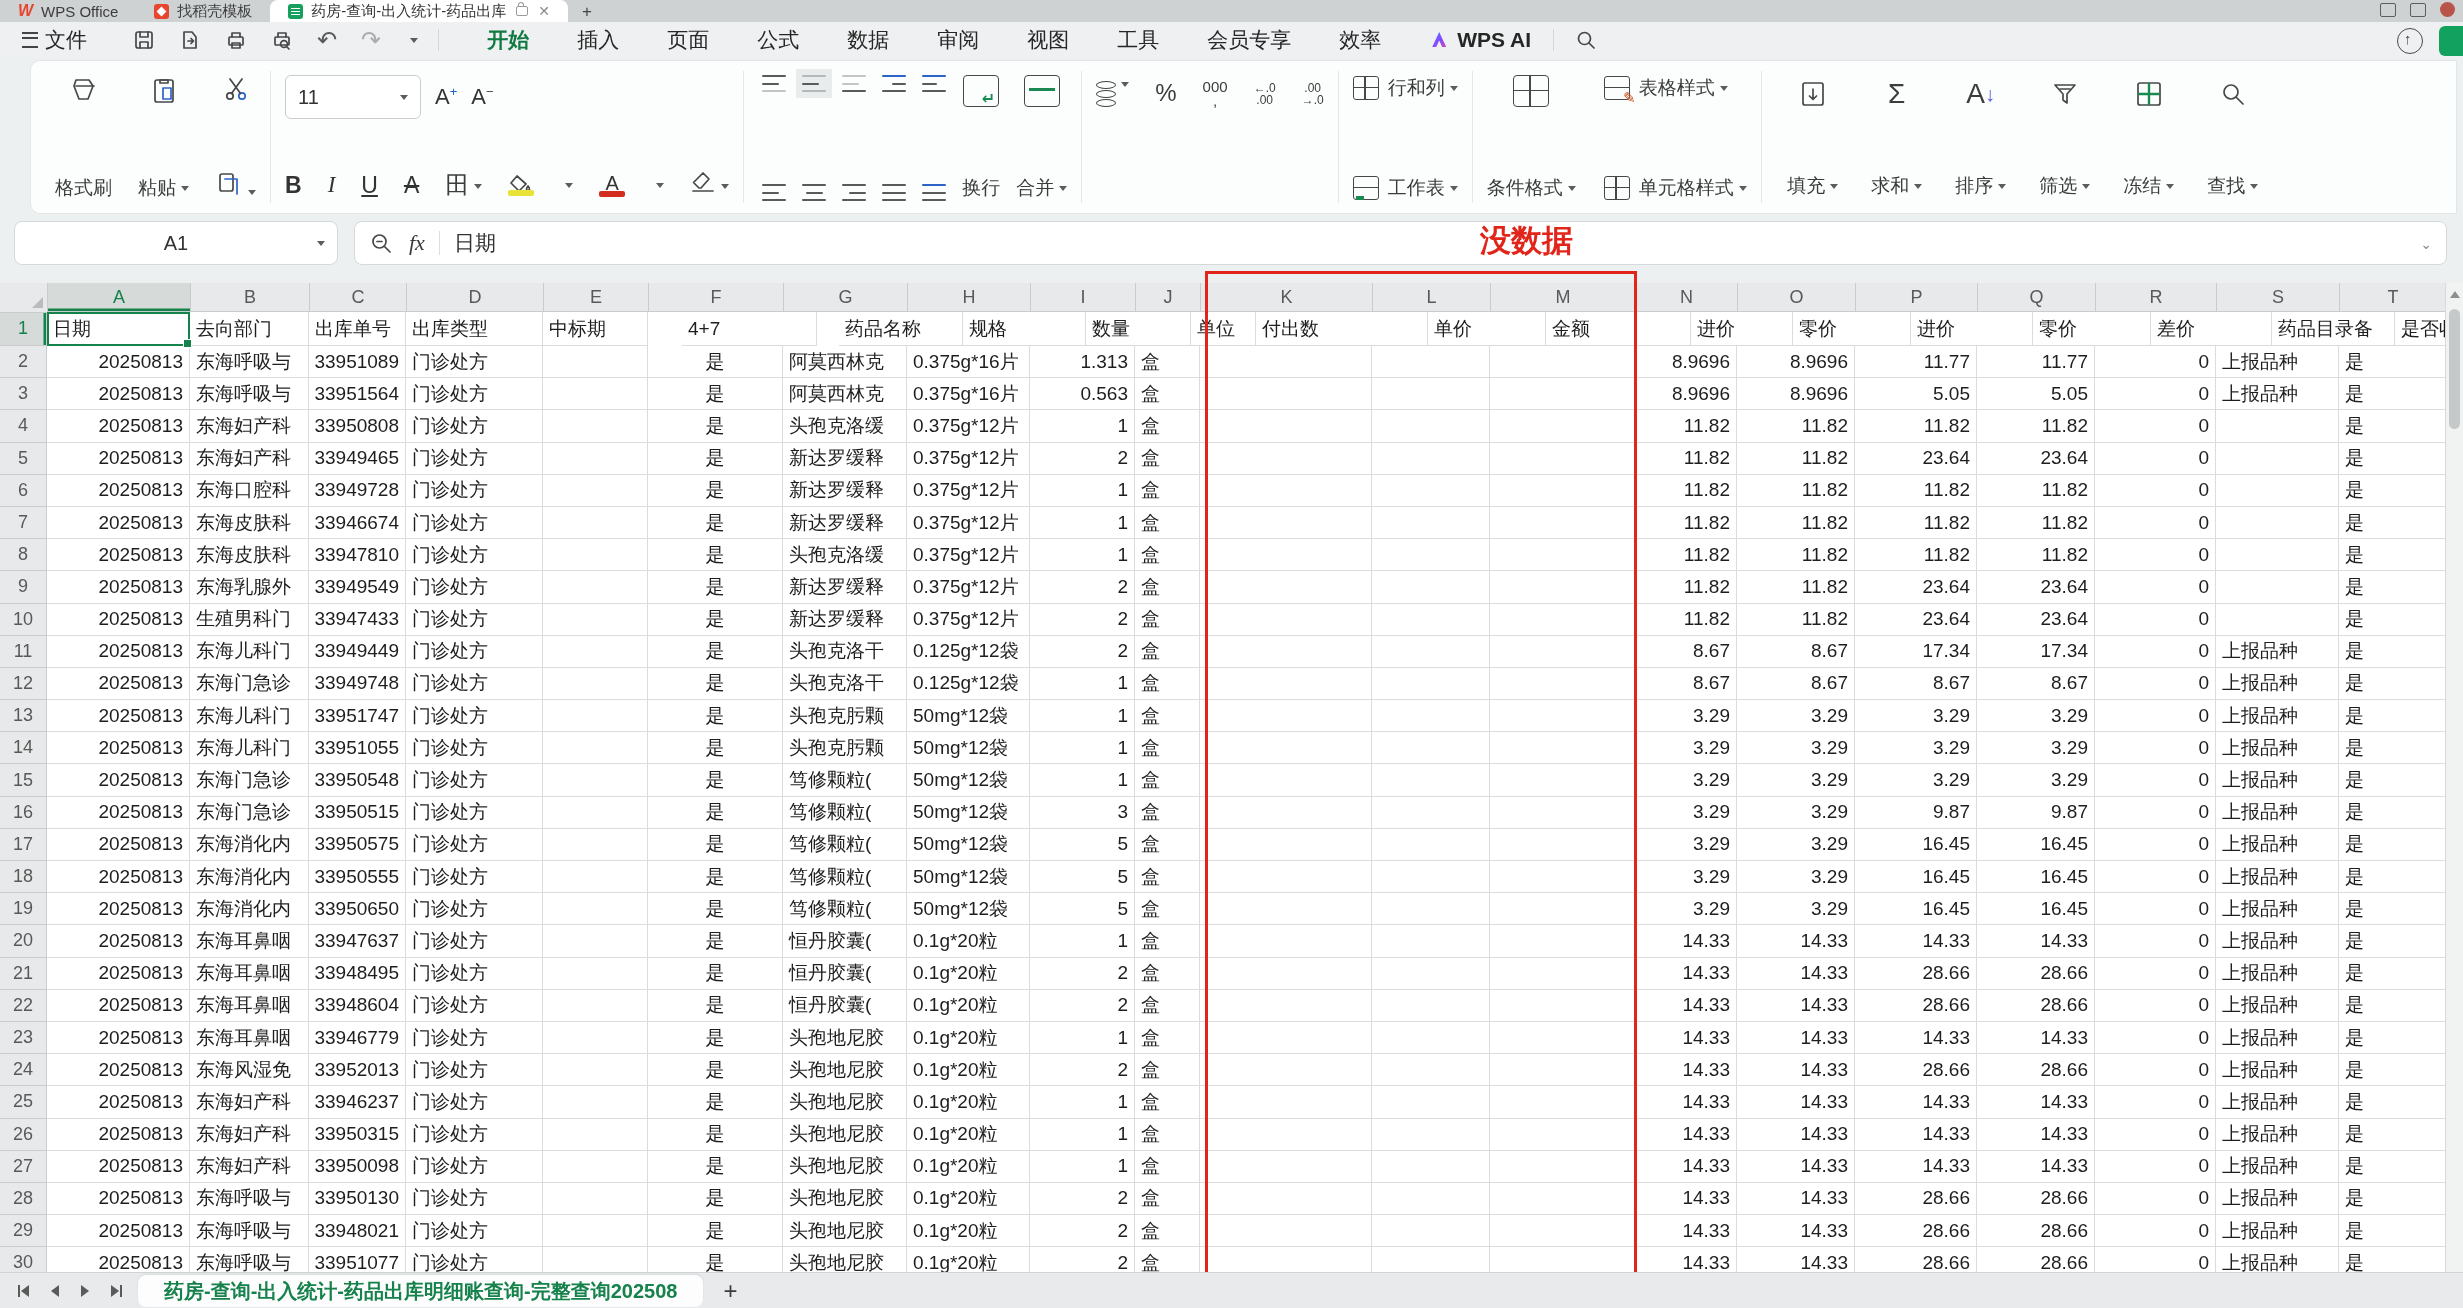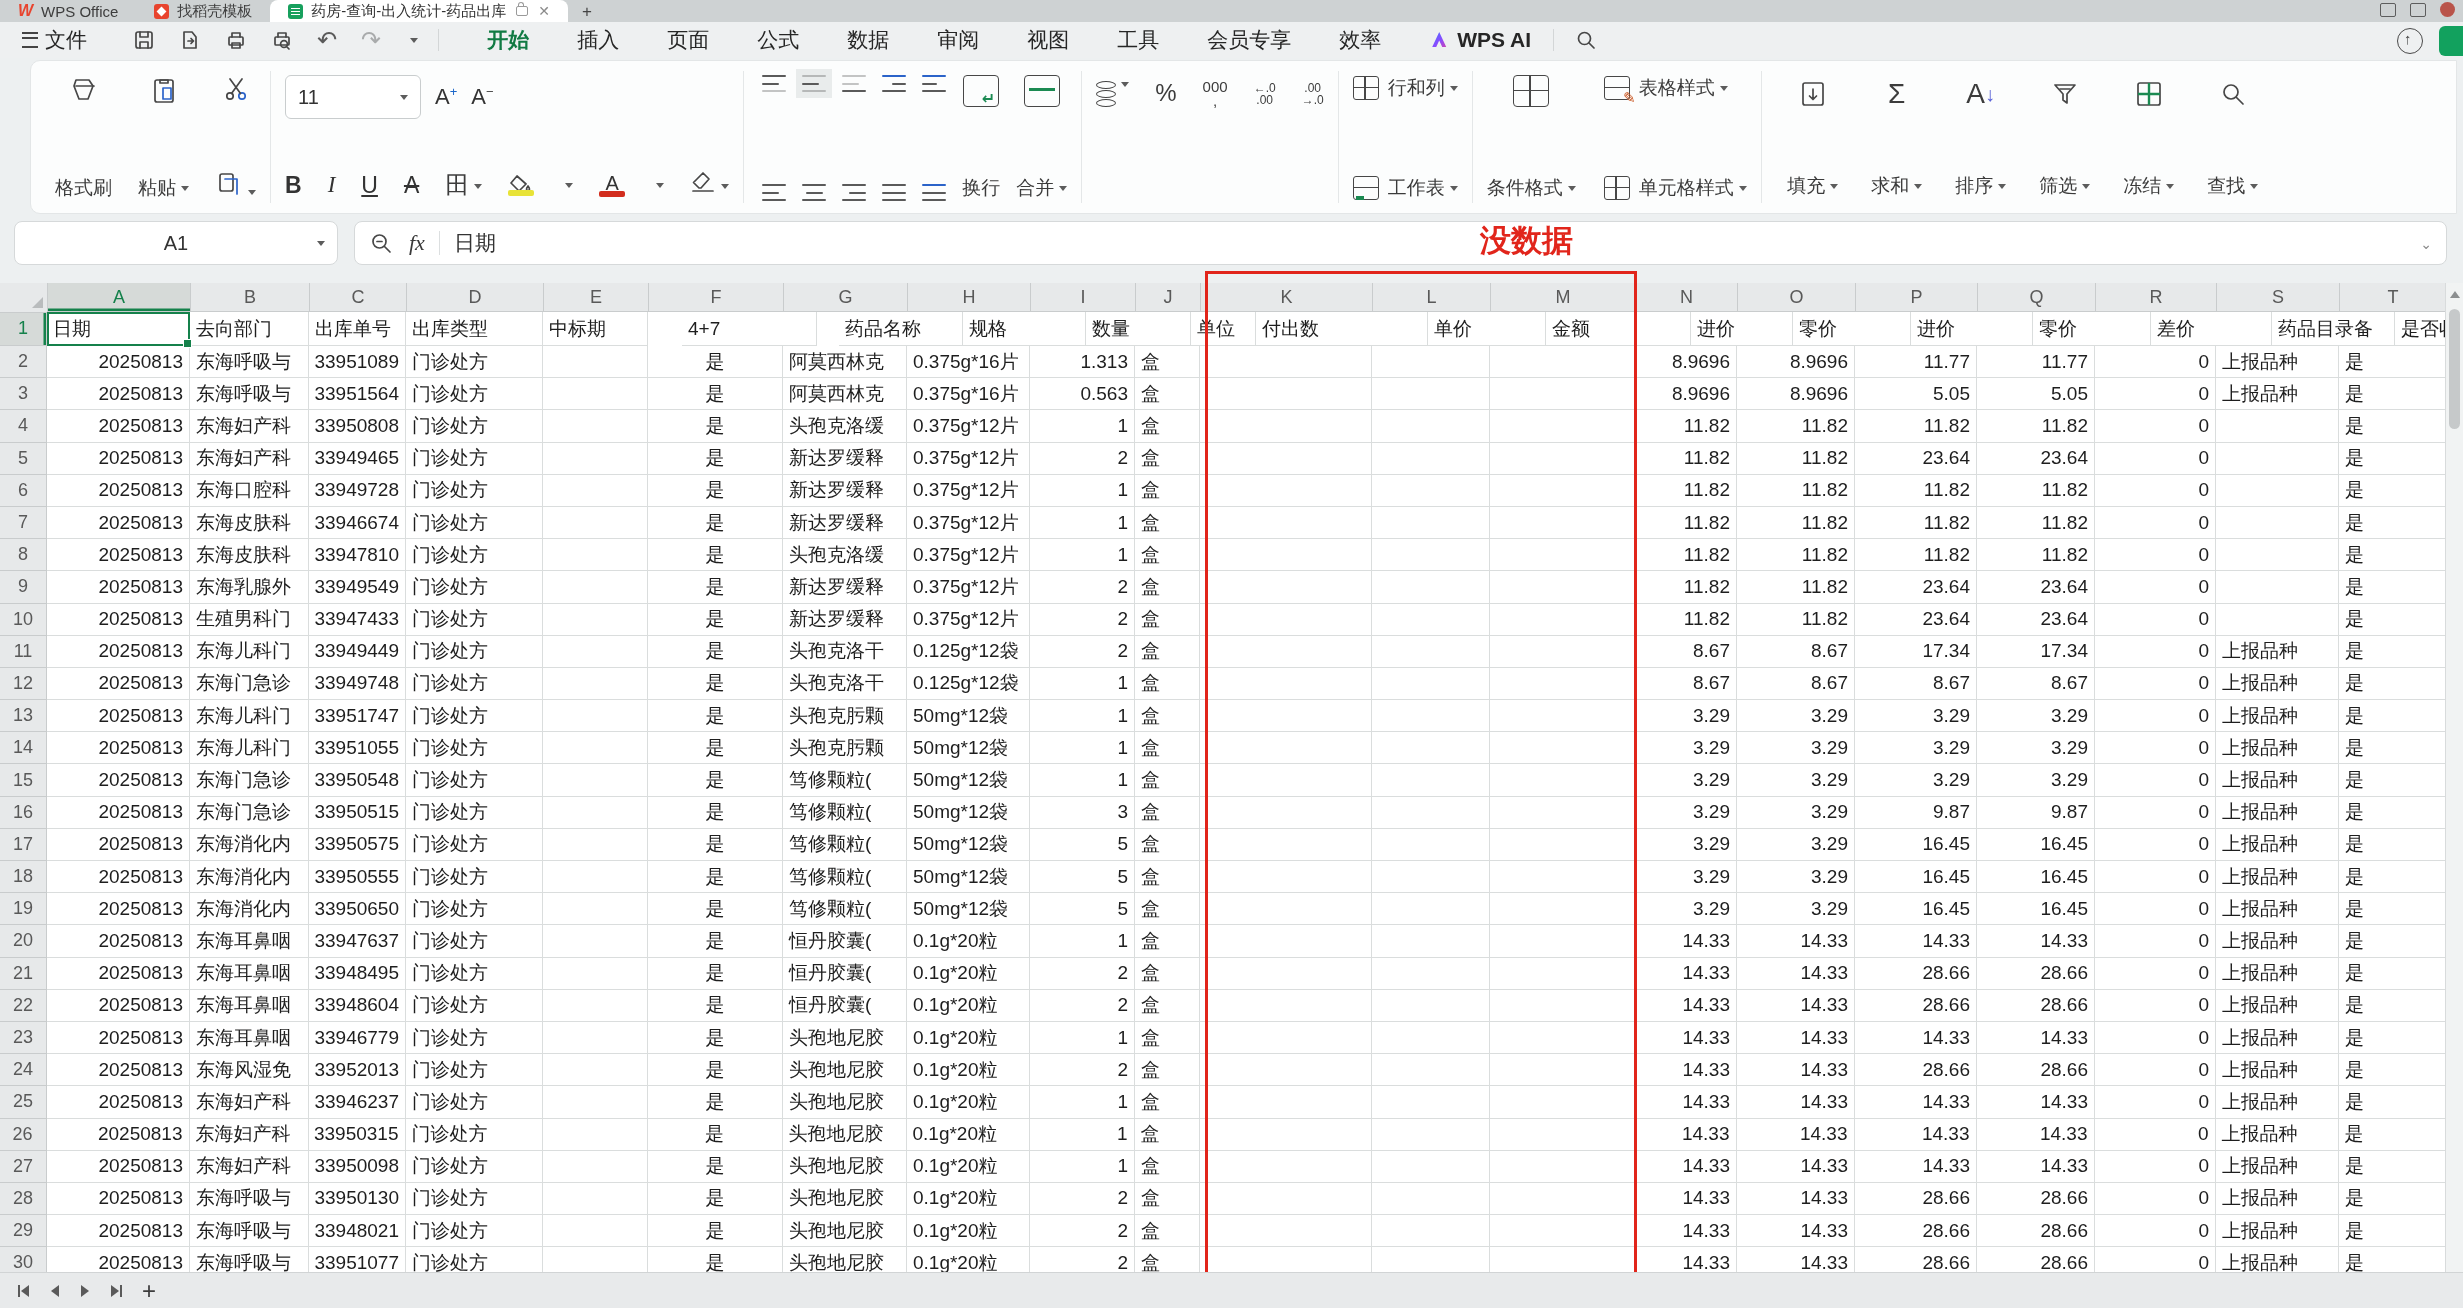--- a/index.html
+++ b/index.html
@@ -1087,21 +1087,21 @@
       <div class="cell r" style="width: 118px;"></div>
       <div class="cell r" style="width: 145px;"></div>
       <div class="cell r" style="width: 102px;">14.33</div>
       <div class="cell r" style="width: 118px;">14.33</div>
       <div class="cell r" style="width: 122px;">14.33</div>
       <div class="cell r" style="width: 118px;">14.33</div>
       <div class="cell r" style="width: 121px;">0</div>
       <div class="cell" style="width: 123px;">上报品种</div>
       <div class="cell" style="width: 107px;">是</div>
     </div>
-    <div class="grow" style="height: 32.2px; justify-content: center;">
+    <div class="grow" style="height: 32.2px;">
       <div class="rownum">26</div>
       <div class="cell r" style="width: 143px;">20250813</div>
       <div class="cell" style="width: 119px;">东海妇产科</div>
       <div class="cell r" style="width: 97px;">33950315</div>
       <div class="cell" style="width: 137px;">门诊处方</div>
       <div class="cell" style="width: 105px;"></div>
       <div class="cell c" style="width: 135px;">是</div>
       <div class="cell" style="width: 124px;">头孢地尼胶</div>
       <div class="cell" style="width: 123px;">0.1g*20粒</div>
       <div class="cell r" style="width: 105px;">1</div>
@@ -1227,15 +1227,16 @@
         <span class="tri l"></span>
       </span>
     <span class="navbtn">
         <span class="tri r"></span>
       </span>
     <span class="navbtn">
         <span class="tri r"></span>
         <span class="bar"></span>
       </span>
   </div>
+  <div class="sheettab">药房-查询-出入统计-药品出库明细账查询-完整查询202508</div>
   <span class="addsheet">+</span>
 
 </div>
 
 </body></html>

